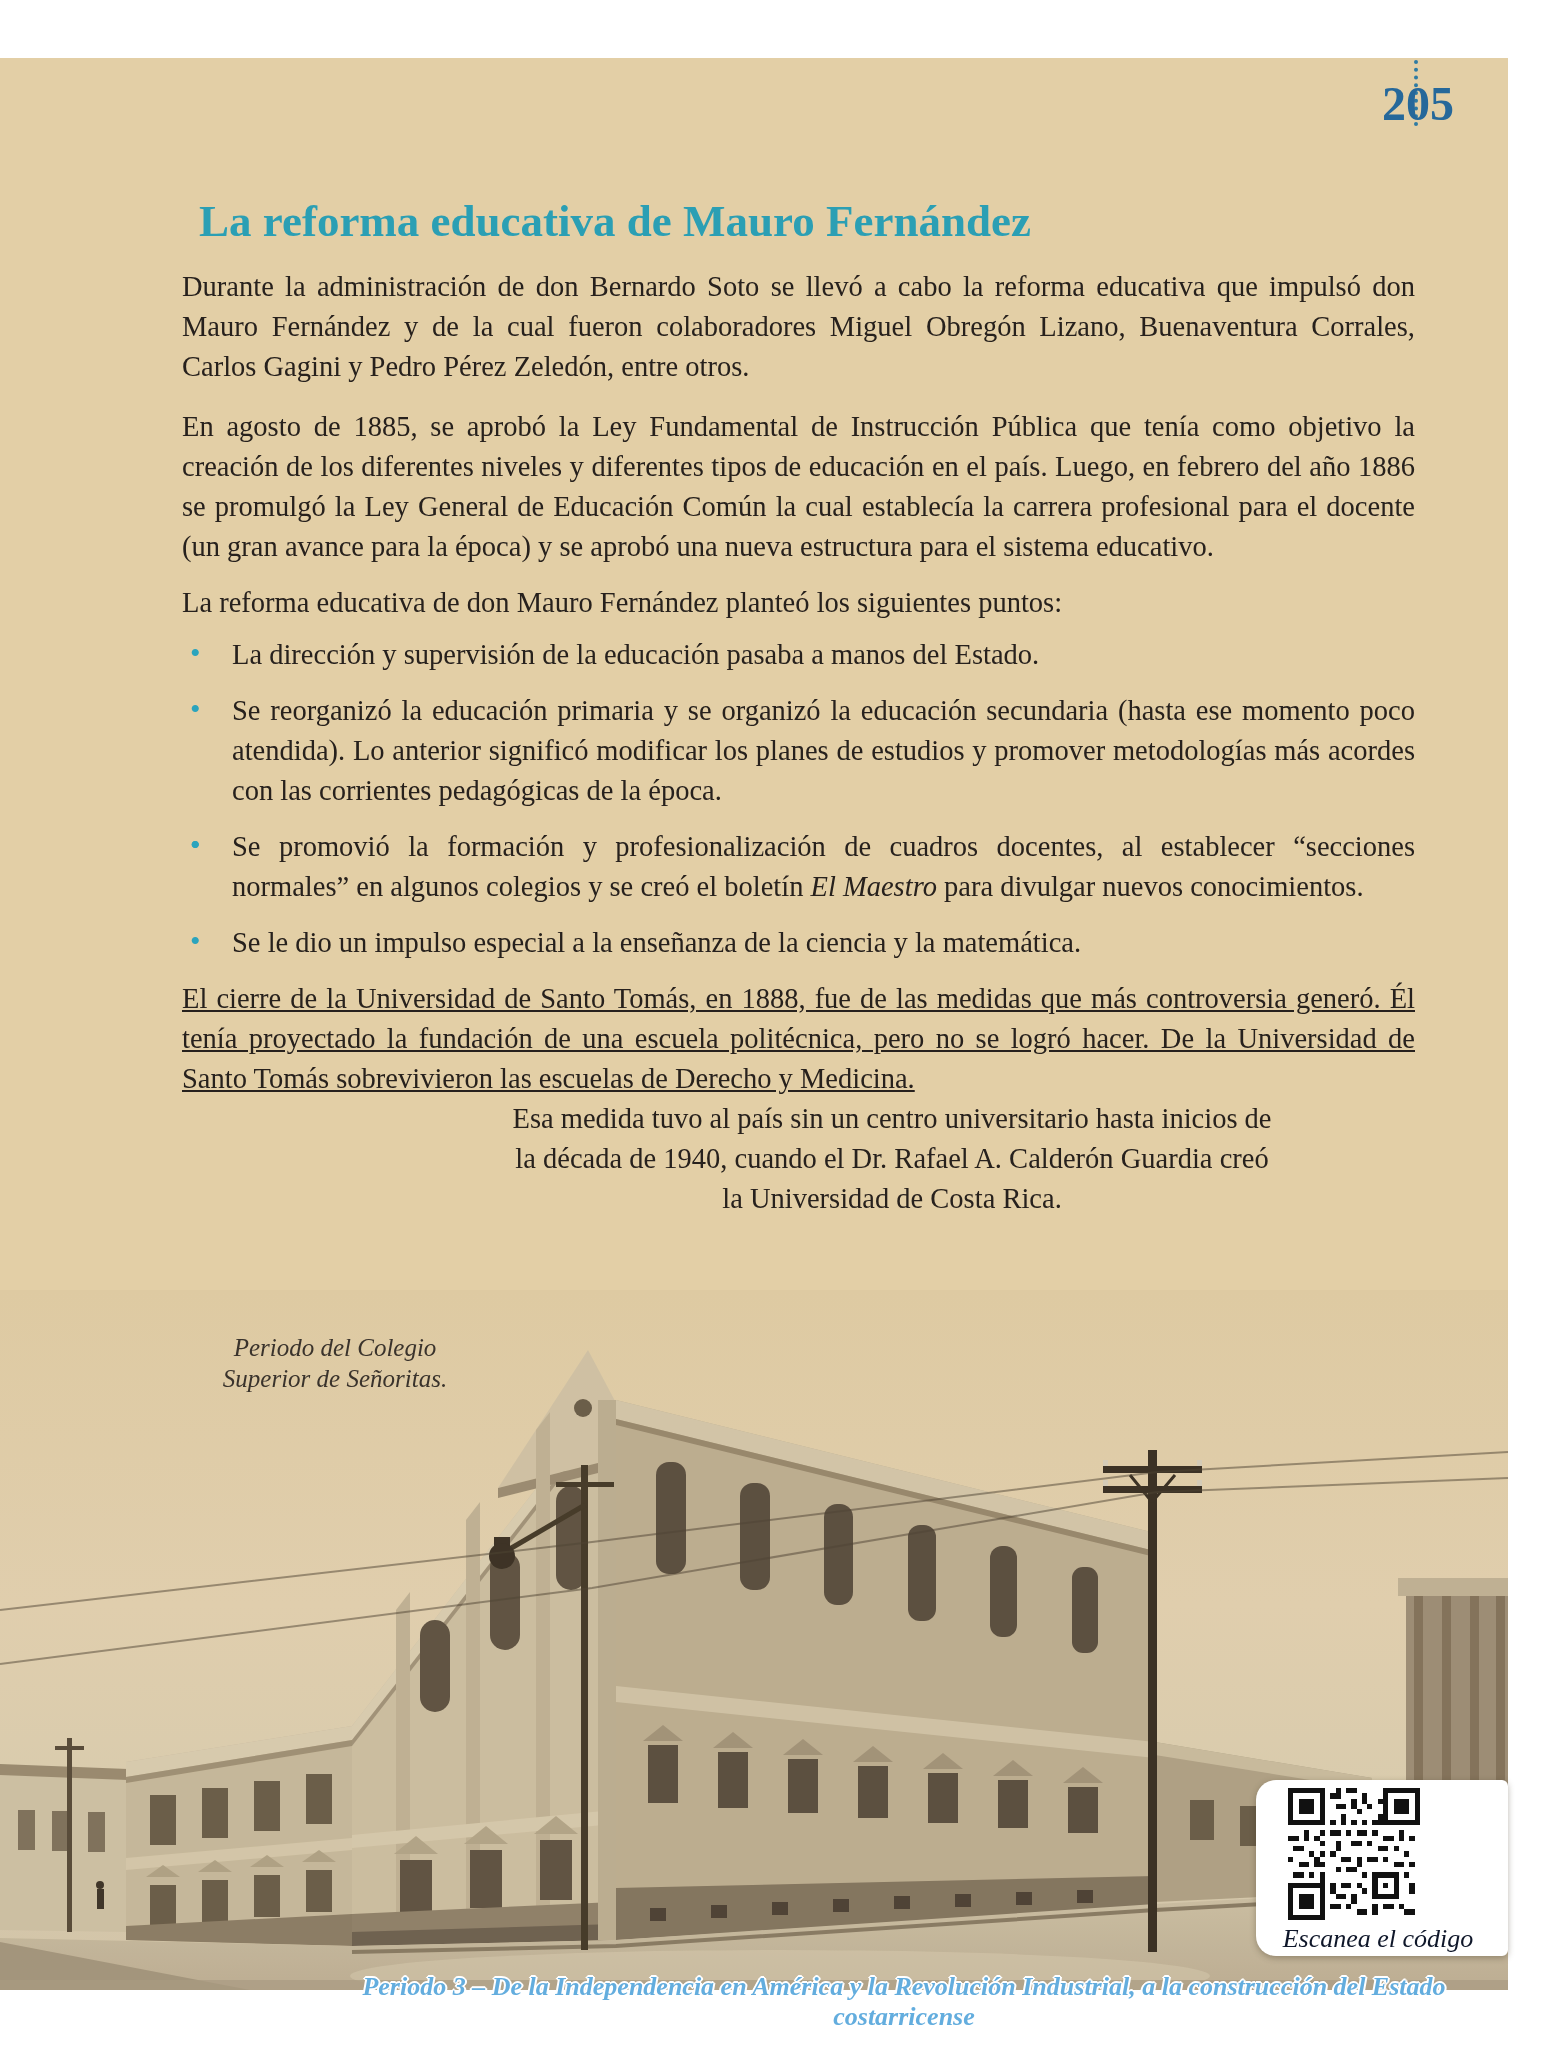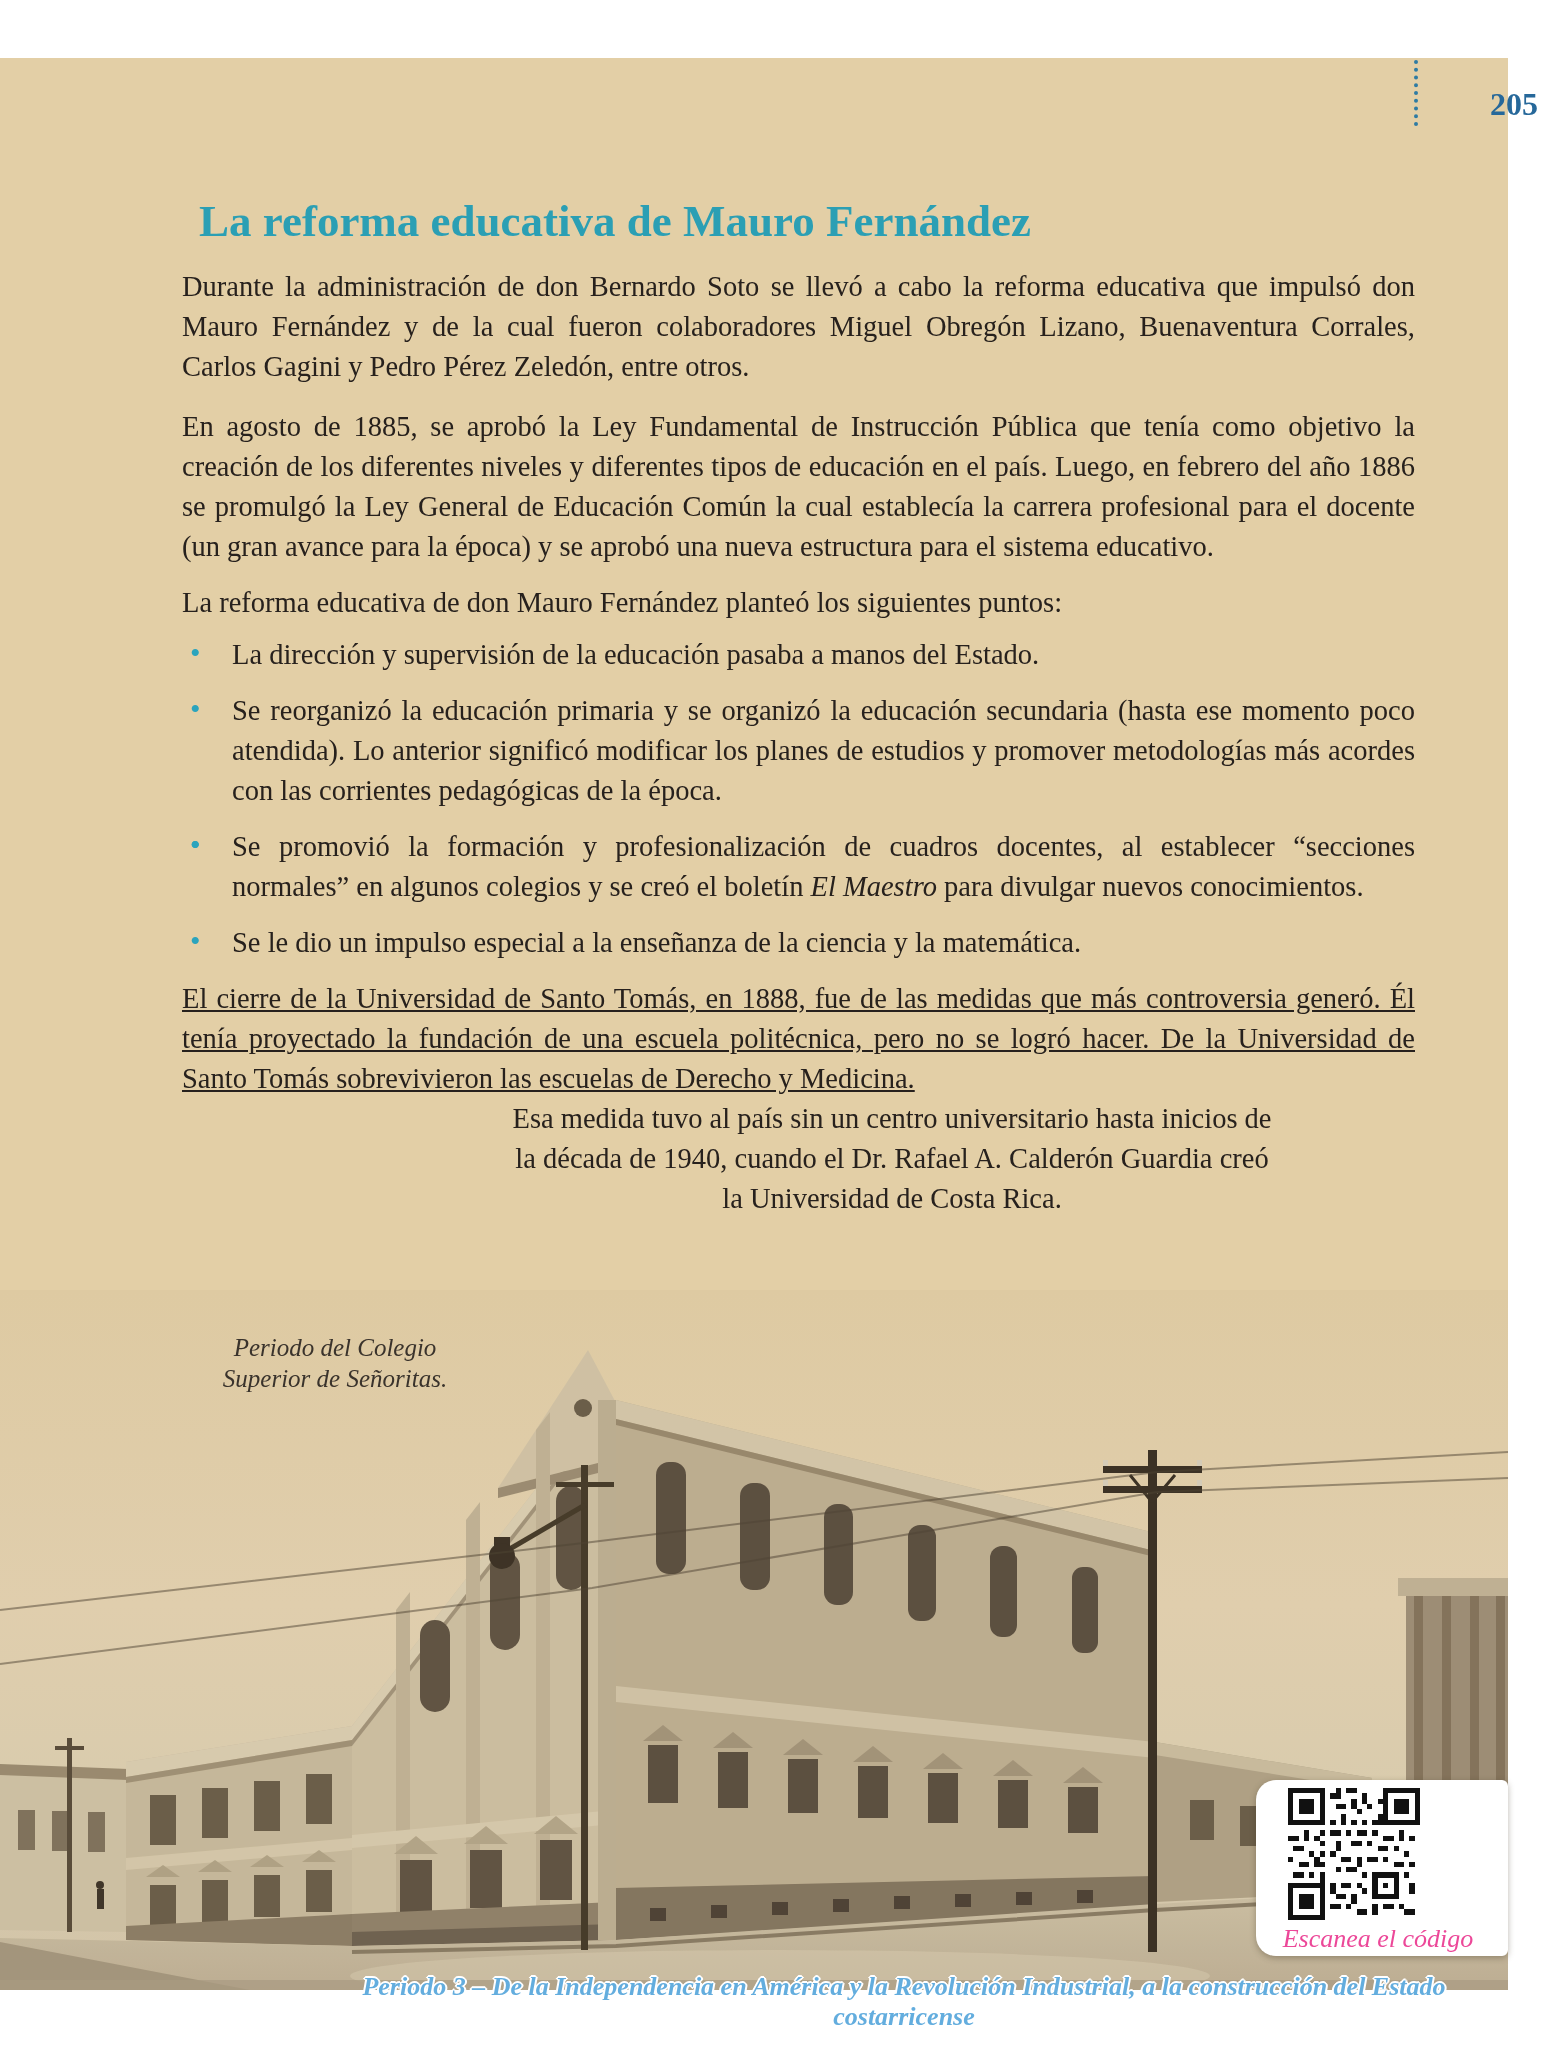--- a/index.html
+++ b/index.html
@@ -10,22 +10,22 @@
   }
   .page-bg{
     position:absolute;left:0;top:58px;width:1508px;height:1932px;
     background:#e3cfa6;z-index:0;
   }
   .dotted-rule{
     position:absolute;left:1414px;top:60px;height:66px;width:0;
     border-left:4px dotted #2e7ba3;z-index:2;
   }
   .page-number{
-    position:absolute;left:1490px;top:80px;z-index:2;
-    font-size:32px;font-weight:bold;color:#26689a;line-height:48px;
+    position:absolute;left:1382px;top:80px;z-index:2;
+    font-size:48px;font-weight:bold;color:#26689a;line-height:48px;
   }
   .content{
     position:absolute;left:182px;top:178px;width:1233px;z-index:2;
     color:#27211d;font-size:28.5px;line-height:40px;text-align:justify;
     hyphens:auto;
   }
   .page-title{
     margin:17px;font-size:45px;line-height:52px;font-weight:bold;
     color:#2b9fb4;text-align:left;
   }
@@ -50,21 +50,21 @@
   }
   .photo svg{display:block;width:1508px;height:700px;}
   .qr-panel{
     position:absolute;left:1256px;top:1780px;width:252px;height:176px;z-index:4;
     background:#ffffff;border-radius:20px 6px 6px 20px;
     box-shadow:0 2px 6px rgba(60,50,30,.35);
   }
   .qr-code{position:absolute;left:32px;top:8px;width:132px;height:132px;}
   .qr-label{
     position:absolute;left:0;right:8px;bottom:1px;text-align:center;
-    font-style:italic;font-size:26px;line-height:32px;color:#ec4899;
+    font-style:italic;font-size:26px;line-height:32px;color:#0f172a;
   }
   .footer-text{
     position:absolute;left:300px;top:1950px;width:1208px;z-index:5;
     text-align:center;font-style:italic;font-weight:bold;font-size:26px;
     color:#63adde;
     text-shadow:-2px 0 0 #fff,2px 0 0 #fff,0 -2px 0 #fff,0 2px 0 #fff,
                 -1px -1px 0 #fff,1px 1px 0 #fff,-1px 1px 0 #fff,1px -1px 0 #fff;
     margin-top:22px;
   }
 </style>

